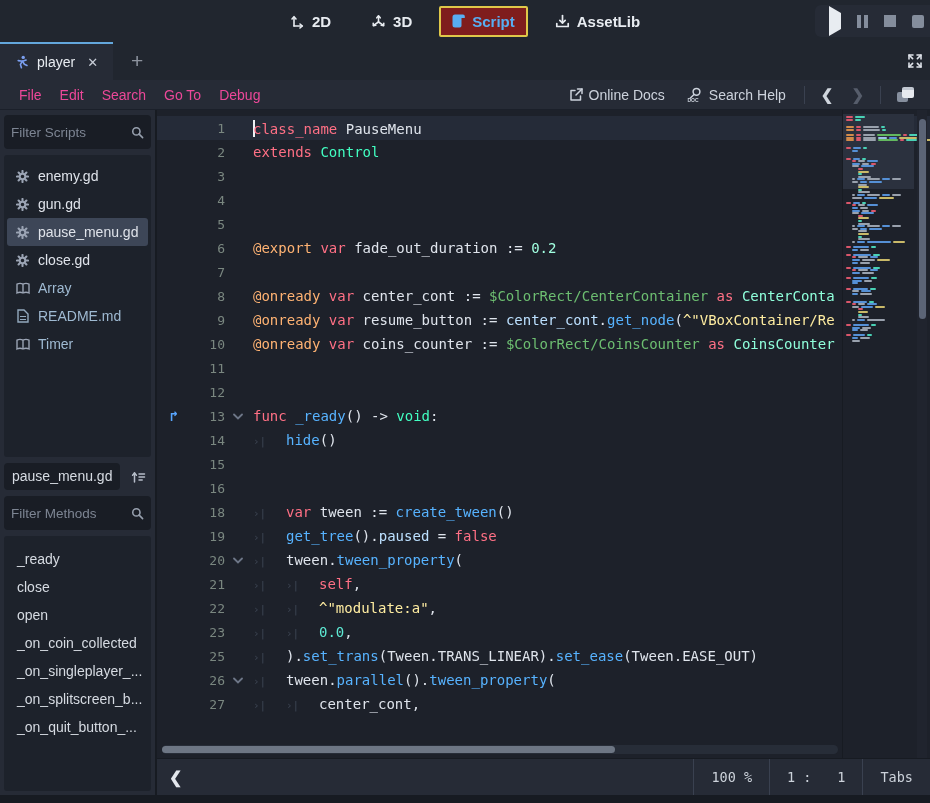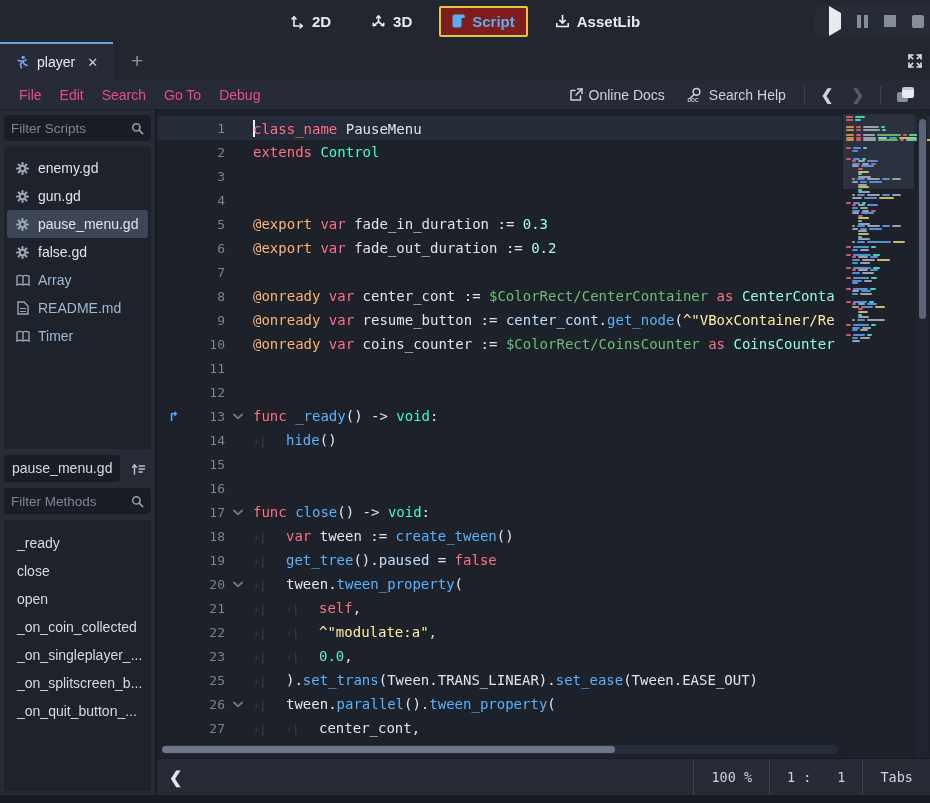--- a/index.html
+++ b/index.html
@@ -36,21 +36,21 @@
   .vsep { width:1px; height:18px; background:#3a4150; margin:0 4px; }
   .hist { font-size:15px; font-weight:bold; padding:0 6px; color:#cfd5dd; }
   .hist.disabled { color:#565d6b; }
   .panel-ic { position:relative; width:17px; height:15px; margin:0 6px; }
   .panel-ic .back { position:absolute; left:0; bottom:0; width:11px; height:10px; background:#868f9e; border-radius:2px; }
   .panel-ic .front { position:absolute; right:0; top:0; width:12px; height:11px; background:#e7eaef; border-radius:2px; border-top:3px solid #c2c8d2; }
 
   
   .main { display:flex; height:685px; }
   .sidebar { width:157px; background:#262b36; border-right:2px solid #171b22; display:flex; flex-direction:column; padding:5px 4px 4px; }
-  .filter-box { height:26px; background:#191d25; border-radius:4px; display:flex; align-items:center; padding:0 7px; gap:4px; flex:none; }
+  .filter-box { height:34px; background:#191d25; border-radius:4px; display:flex; align-items:center; padding:0 7px; gap:4px; flex:none; }
   .filter-box input { flex:1; min-width:0; background:transparent; border:none; outline:none; color:#cfd5dd; font-size:13.5px; font-family:"Liberation Sans",sans-serif; }
   .filter-box input::placeholder { color:#7d8593; }
   .script-list { margin-top:6px; background:#1d222b; border-radius:3px; height:302px; padding:7px 3px; overflow:hidden; flex:none; }
   .s-item { height:28px; display:flex; align-items:center; gap:8px; padding:0 8px; border-radius:3px; color:#dfe3ea; white-space:nowrap; }
   .s-item.selected { background:#3d4657; }
   .s-item.doc { color:#9fbad2; }
   .s-item .ic { width:15px; display:flex; justify-content:center; flex:none; }
   .current-script-row { display:flex; align-items:center; margin-top:6px; gap:5px; flex:none; }
   .current-script-label { flex:1; background:#191d25; border-radius:4px; height:27px; line-height:27px; padding:0 8px; font-size:14px; color:#d6dbe2; white-space:nowrap; overflow:hidden; }
   .sort-btn { width:26px; height:26px; display:flex; align-items:center; justify-content:center; }
@@ -265,21 +265,21 @@
         </div>
         <div class="s-item">
           <span class="ic">
             <svg width="13" height="13" viewBox="0 0 16 16">
               <g stroke="#9ba4b4" stroke-width="2.6" stroke-linecap="round">
                 <path d="M8 1.2v2M8 12.8v2M1.2 8h2M12.8 8h2M3.2 3.2l1.4 1.4M11.4 11.4l1.4 1.4M12.8 3.2l-1.4 1.4M4.6 11.4l-1.4 1.4"></path>
               </g>
               <circle cx="8" cy="8" r="3.4" fill="none" stroke="#9ba4b4" stroke-width="2.4"></circle>
             </svg>
           </span>
-          <span>false.gd</span>
+          <span>close.gd</span>
         </div>
         <div class="s-item doc">
           <span class="ic">
             <svg width="14" height="13" viewBox="0 0 14 13" fill="none" stroke="#9ba4b4" stroke-width="1.4">
               <path d="M1 2.2c2-1.1 4-1.1 6 0 2-1.1 4-1.1 6 0v8.8c-2-1.1-4-1.1-6 0-2-1.1-4-1.1-6 0z"></path>
               <path d="M7 2.2V11"></path>
             </svg>
           </span>
           <span>Array</span>
         </div>
@@ -337,37 +337,34 @@
       </div>
   </div>
 
   <div class="editor-col">
     <div class="code-area">
       <div id="code-lines" style="padding-top:6px;">
           <div class="cl current"><span class="gut-conn"></span><span class="gut-num">1</span><span class="gut-fold"></span><span class="code-text"><span class="caret"></span><span style="color: rgb(255, 112, 133);">class_name</span><span style="color: rgb(223, 228, 236);"> PauseMenu</span></span></div>
           <div class="cl"><span class="gut-conn"></span><span class="gut-num">2</span><span class="gut-fold"></span><span class="code-text"><span style="color: rgb(255, 112, 133);">extends</span><span style="color: rgb(66, 255, 194);"> Control</span></span></div>
           <div class="cl"><span class="gut-conn"></span><span class="gut-num">3</span><span class="gut-fold"></span><span class="code-text"></span></div>
           <div class="cl"><span class="gut-conn"></span><span class="gut-num">4</span><span class="gut-fold"></span><span class="code-text"></span></div>
-          <div class="cl"><span class="gut-conn"></span><span class="gut-num">5</span><span class="gut-fold"></span><span class="code-text"><span style="color: rgb(255, 179, 115);">@export</span><span style="color: rgb(255, 112, 133);"> var</span><span style="color: rgb(223, 228, 236);"> fade_in_duration := </span><span style="color: rgb(161, 255, 224);">0.3</span></span></div>
+          <div class="cl"><span class="gut-conn"></span><span class="gut-num">5</span><span class="gut-fold"></span></div>
           <div class="cl"><span class="gut-conn"></span><span class="gut-num">6</span><span class="gut-fold"></span><span class="code-text"><span style="color: rgb(255, 179, 115);">@export</span><span style="color: rgb(255, 112, 133);"> var</span><span style="color: rgb(223, 228, 236);"> fade_out_duration := </span><span style="color: rgb(161, 255, 224);">0.2</span></span></div>
           <div class="cl"><span class="gut-conn"></span><span class="gut-num">7</span><span class="gut-fold"></span><span class="code-text"></span></div>
           <div class="cl"><span class="gut-conn"></span><span class="gut-num">8</span><span class="gut-fold"></span><span class="code-text"><span style="color: rgb(255, 179, 115);">@onready</span><span style="color: rgb(255, 112, 133);"> var</span><span style="color: rgb(223, 228, 236);"> center_cont := </span><span style="color: rgb(109, 190, 113);">$ColorRect/CenterContainer</span><span style="color: rgb(255, 112, 133);"> as</span><span style="color: rgb(143, 255, 219);"> CenterConta</span></span></div>
           <div class="cl"><span class="gut-conn"></span><span class="gut-num">9</span><span class="gut-fold"></span><span class="code-text"><span style="color: rgb(255, 179, 115);">@onready</span><span style="color: rgb(255, 112, 133);"> var</span><span style="color: rgb(223, 228, 236);"> resume_button := </span><span style="color: rgb(188, 224, 255);">center_cont</span><span style="color: rgb(223, 228, 236);">.</span><span style="color: rgb(87, 179, 255);">get_node</span><span style="color: rgb(223, 228, 236);">(</span><span style="color: rgb(255, 237, 161);">^"VBoxContainer/Re</span></span></div>
           <div class="cl"><span class="gut-conn"></span><span class="gut-num">10</span><span class="gut-fold"></span><span class="code-text"><span style="color: rgb(255, 179, 115);">@onready</span><span style="color: rgb(255, 112, 133);"> var</span><span style="color: rgb(223, 228, 236);"> coins_counter := </span><span style="color: rgb(109, 190, 113);">$ColorRect/CoinsCounter</span><span style="color: rgb(255, 112, 133);"> as</span><span style="color: rgb(143, 255, 219);"> CoinsCounter</span></span></div>
           <div class="cl"><span class="gut-conn"></span><span class="gut-num">11</span><span class="gut-fold"></span><span class="code-text"></span></div>
           <div class="cl"><span class="gut-conn"></span><span class="gut-num">12</span><span class="gut-fold"></span><span class="code-text"></span></div>
           <div class="cl"><span class="gut-conn">↱</span><span class="gut-num">13</span><span class="gut-fold"><svg width="10" height="7" viewBox="0 0 10 7">
                 <path d="M1 1.5l4 4 4-4" fill="none" stroke="#6d7687" stroke-width="1.8" stroke-linecap="round"></path>
               </svg></span><span class="code-text"><span style="color: rgb(255, 112, 133);">func</span><span style="color: rgb(87, 179, 255);"> _ready</span><span style="color: rgb(223, 228, 236);">() -&gt; </span><span style="color: rgb(66, 255, 194);">void</span><span style="color: rgb(223, 228, 236);">:</span></span></div>
           <div class="cl"><span class="gut-conn"></span><span class="gut-num">14</span><span class="gut-fold"></span><span class="code-text"><span class="tabmark">›|</span><span style="color: rgb(87, 179, 255);">hide</span><span style="color: rgb(223, 228, 236);">()</span></span></div>
           <div class="cl"><span class="gut-conn"></span><span class="gut-num">15</span><span class="gut-fold"></span><span class="code-text"></span></div>
           <div class="cl"><span class="gut-conn"></span><span class="gut-num">16</span><span class="gut-fold"></span><span class="code-text"></span></div>
-          <div class="cl"><span class="gut-conn"></span><span class="gut-num">17</span><span class="gut-fold"><svg width="10" height="7" viewBox="0 0 10 7">
-                <path d="M1 1.5l4 4 4-4" fill="none" stroke="#6d7687" stroke-width="1.8" stroke-linecap="round"></path>
-              </svg></span><span class="code-text"><span style="color: rgb(255, 112, 133);">func</span><span style="color: rgb(87, 179, 255);"> close</span><span style="color: rgb(223, 228, 236);">() -&gt; </span><span style="color: rgb(66, 255, 194);">void</span><span style="color: rgb(223, 228, 236);">:</span></span></div>
           <div class="cl"><span class="gut-conn"></span><span class="gut-num">18</span><span class="gut-fold"></span><span class="code-text"><span class="tabmark">›|</span><span style="color: rgb(255, 112, 133);">var</span><span style="color: rgb(223, 228, 236);"> tween := </span><span style="color: rgb(87, 179, 255);">create_tween</span><span style="color: rgb(223, 228, 236);">()</span></span></div>
           <div class="cl"><span class="gut-conn"></span><span class="gut-num">19</span><span class="gut-fold"></span><span class="code-text"><span class="tabmark">›|</span><span style="color: rgb(87, 179, 255);">get_tree</span><span style="color: rgb(223, 228, 236);">().</span><span style="color: rgb(188, 224, 255);">paused</span><span style="color: rgb(223, 228, 236);"> = </span><span style="color: rgb(255, 112, 133);">false</span></span></div>
           <div class="cl"><span class="gut-conn"></span><span class="gut-num">20</span><span class="gut-fold"><svg width="10" height="7" viewBox="0 0 10 7">
                 <path d="M1 1.5l4 4 4-4" fill="none" stroke="#6d7687" stroke-width="1.8" stroke-linecap="round"></path>
               </svg></span><span class="code-text"><span class="tabmark">›|</span><span style="color: rgb(223, 228, 236);">tween.</span><span style="color: rgb(87, 179, 255);">tween_property</span><span style="color: rgb(223, 228, 236);">(</span></span></div>
           <div class="cl"><span class="gut-conn"></span><span class="gut-num">21</span><span class="gut-fold"></span><span class="code-text"><span class="tabmark">›|</span><span class="tabmark">›|</span><span style="color: rgb(255, 112, 133);">self</span><span style="color: rgb(223, 228, 236);">,</span></span></div>
           <div class="cl"><span class="gut-conn"></span><span class="gut-num">22</span><span class="gut-fold"></span><span class="code-text"><span class="tabmark">›|</span><span class="tabmark">›|</span><span style="color: rgb(255, 237, 161);">^"modulate:a"</span><span style="color: rgb(223, 228, 236);">,</span></span></div>
           <div class="cl"><span class="gut-conn"></span><span class="gut-num">23</span><span class="gut-fold"></span><span class="code-text"><span class="tabmark">›|</span><span class="tabmark">›|</span><span style="color: #5eead4;">0.0</span><span style="color: rgb(223, 228, 236);">,</span></span></div>
           <div class="cl"><span class="gut-conn"></span><span class="gut-num">25</span><span class="gut-fold"></span><span class="code-text"><span class="tabmark">›|</span><span style="color: rgb(223, 228, 236);">).</span><span style="color: rgb(87, 179, 255);">set_trans</span><span style="color: rgb(223, 228, 236);">(Tween.TRANS_LINEAR).</span><span style="color: rgb(87, 179, 255);">set_ease</span><span style="color: rgb(223, 228, 236);">(Tween.EASE_OUT)</span></span></div>
           <div class="cl"><span class="gut-conn"></span><span class="gut-num">26</span><span class="gut-fold"><svg width="10" height="7" viewBox="0 0 10 7">

